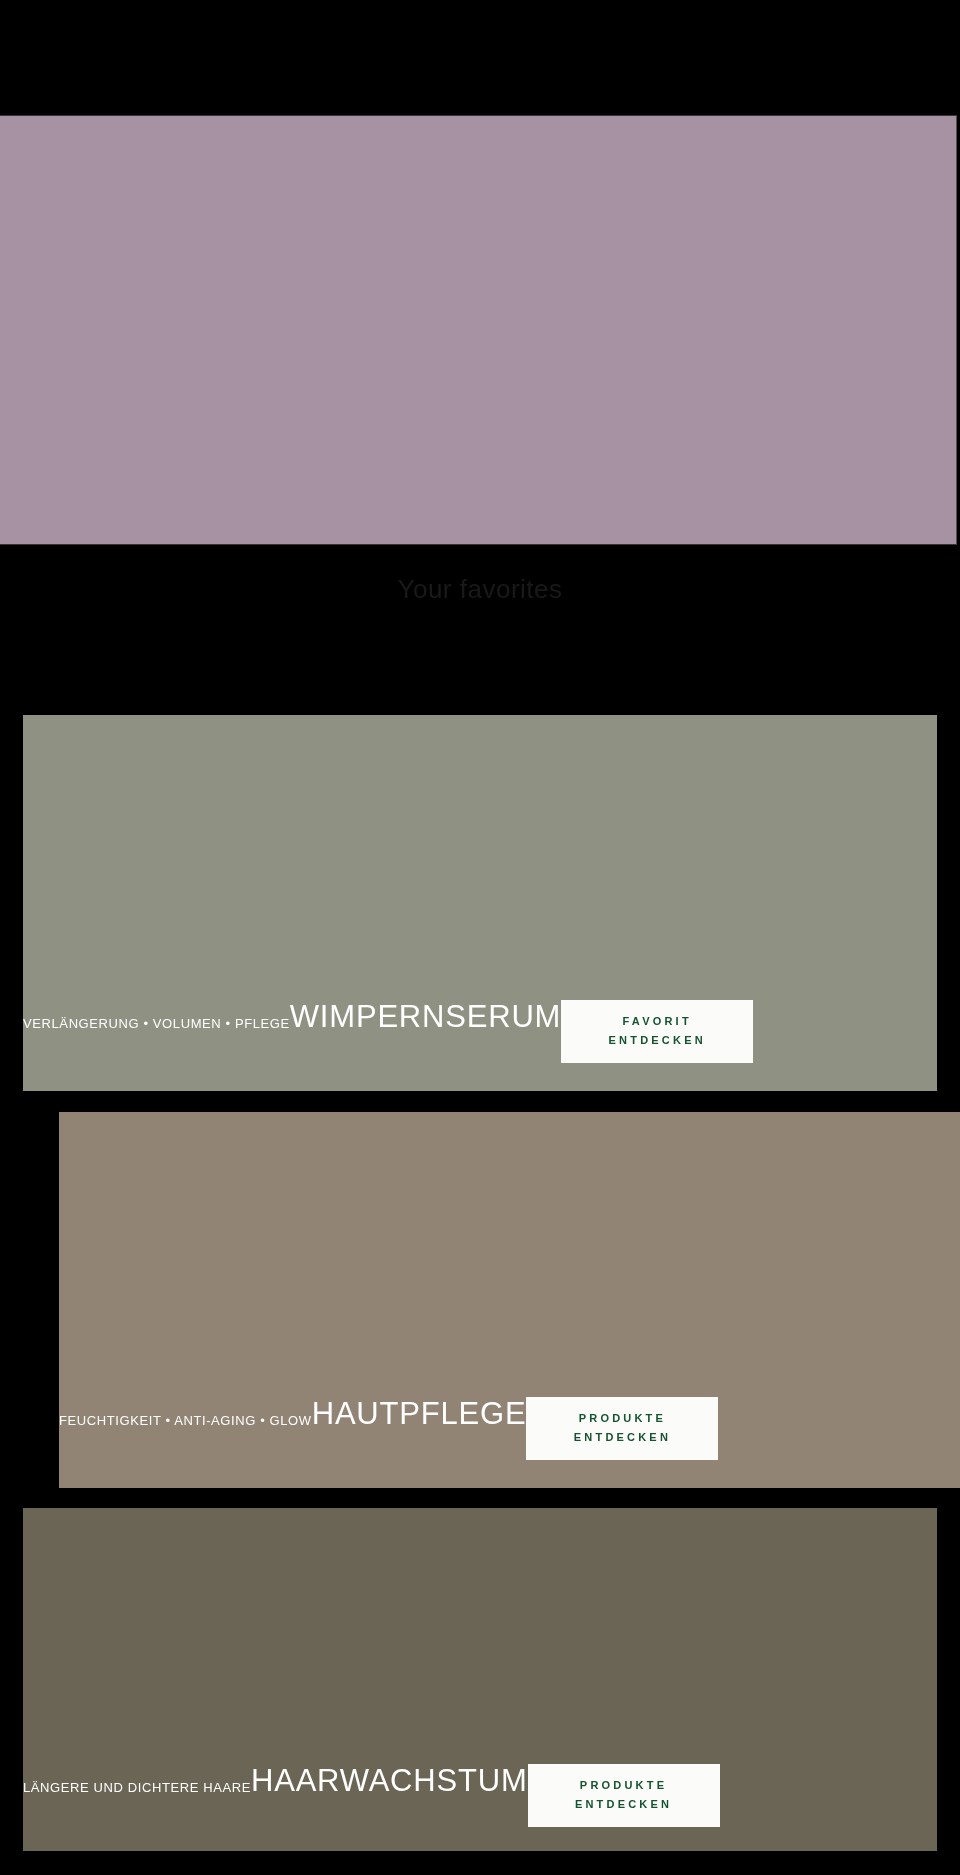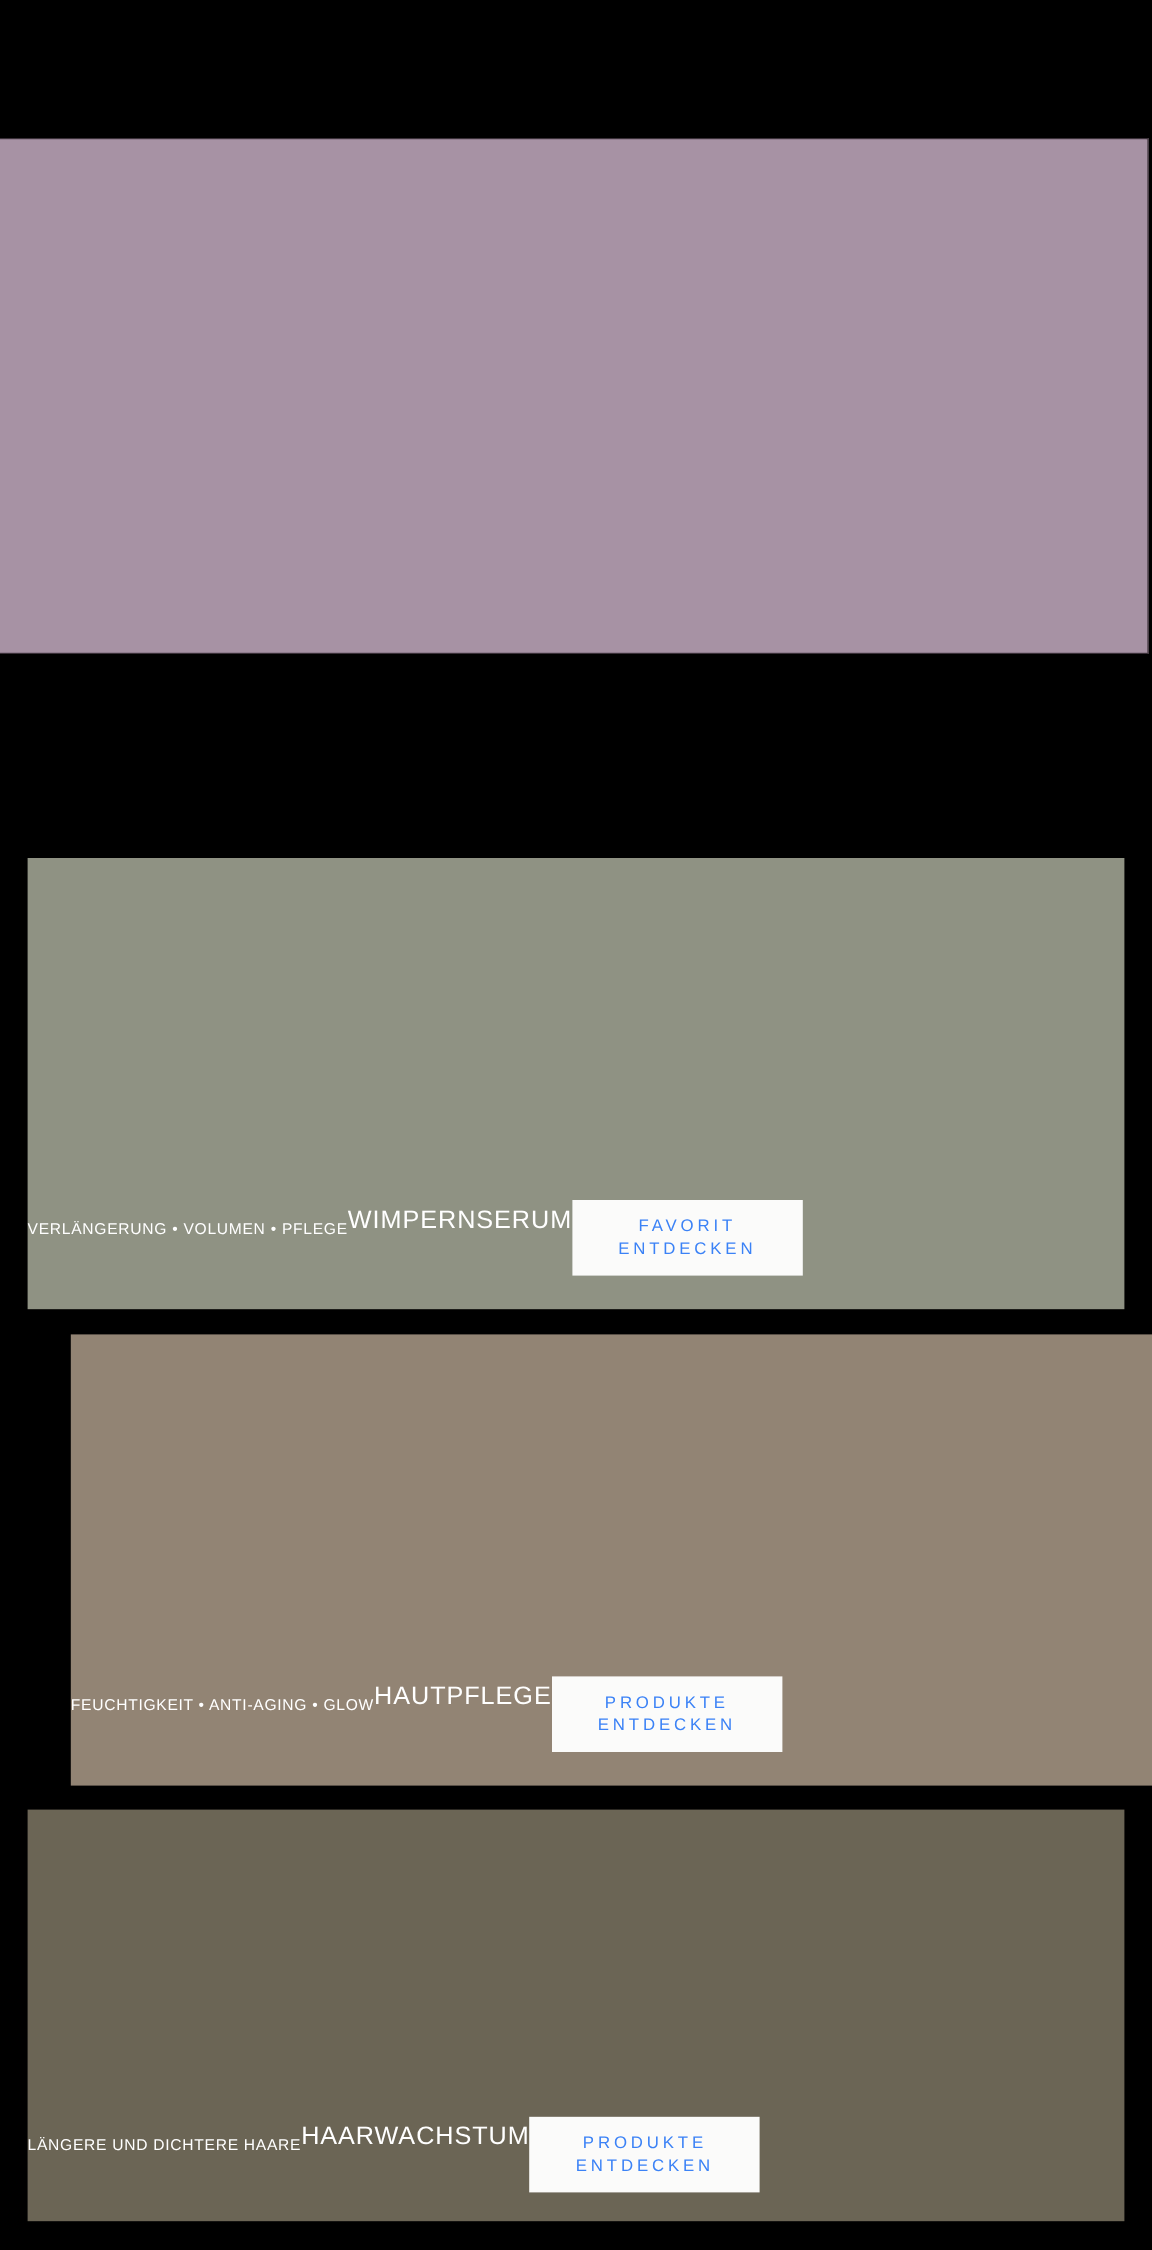--- a/index.html
+++ b/index.html
@@ -74,57 +74,58 @@
     font-weight:400;
     letter-spacing:0.6px;
     color:#ffffff;
     text-transform:uppercase;
     text-align:center;
     line-height:16px;
     margin-bottom:16px;
   }
 
   .card-title {
-    font-size:21px;
+    font-size:31px;
     font-weight:400;
     letter-spacing:0.8px;
     color:#ffffff;
     text-transform:uppercase;
     text-align:center;
     line-height:30px;
     margin-bottom:30px;
   }
 
   .card-cta {
     display:block;
     background:#fbfbfa;
     border:none;
-    color:#3b82f6;
+    color:#14532d;
     font-family:"Liberation Sans", sans-serif;
-    font-size:14px;
-    font-weight:400;
+    font-size:11px;
+    font-weight:700;
     letter-spacing:3.2px;
     line-height:19px;
     text-align:center;
     text-transform:uppercase;
     padding:12px 34px 13px 34px;
     min-width:192px;
     cursor:pointer;
   }
   .card-cta .cta-line { display:block; white-space:nowrap; }
 
   .card-3 .card-body { padding-bottom:24px; }
 </style>
 </head>
 <body>
 
 <div class="page">
 
   <div class="hero"></div>
 
+  <div class="section-heading">Your favorites</div>
 
   <div class="card card-1">
     <div class="card-body">
       <div class="card-kicker">VERLÄNGERUNG • VOLUMEN • PFLEGE</div>
       <div class="card-title">WIMPERNSERUM</div>
       <button class="card-cta">
         <span class="cta-line">FAVORIT</span>
         <span class="cta-line">ENTDECKEN</span>
       </button>
     </div>

